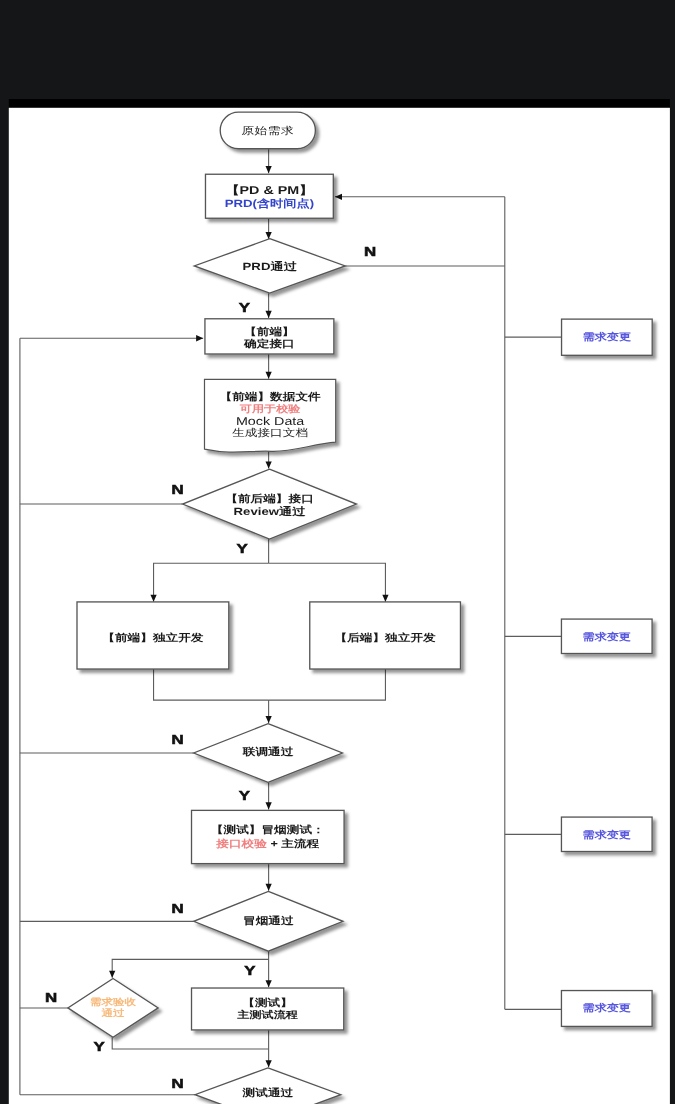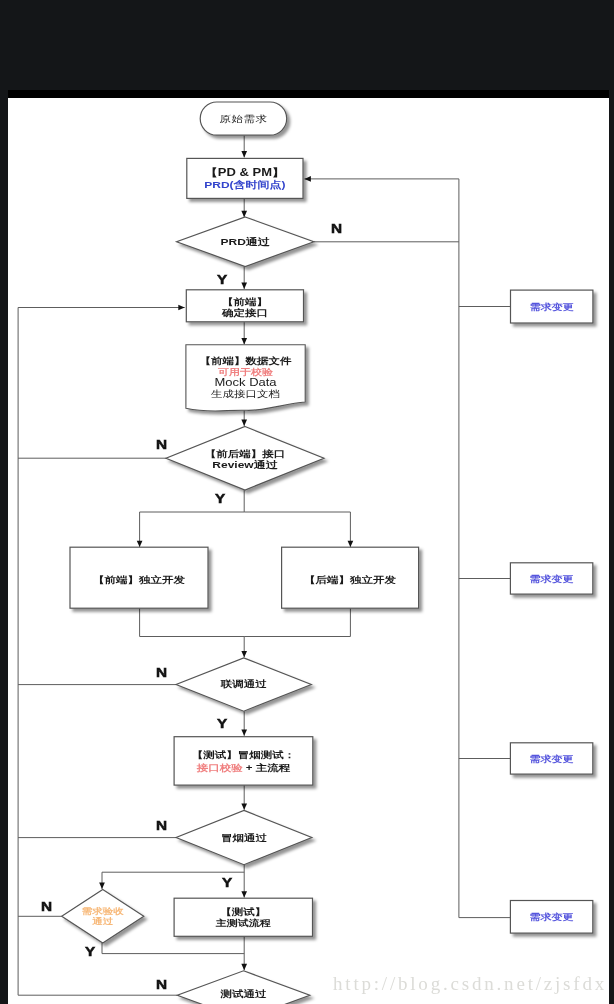--- a/index.html
+++ b/index.html
@@ -176,15 +176,14 @@
         <div class="edgelabel" style="left: 148px; top: 346.5px;">N</div>
         <div class="edgelabel" style="left: 206.9px; top: 400.6px;">Y</div>
         <div class="edgelabel" style="left: 148.1px; top: 575.3px;">N</div>
         <div class="edgelabel" style="left: 208.5px; top: 626.1px;">Y</div>
         <div class="edgelabel" style="left: 148.4px; top: 727.5px;">N</div>
         <div class="edgelabel" style="left: 213.5px; top: 785px;">Y</div>
         <div class="edgelabel" style="left: 32.6px; top: 808.7px;">N</div>
         <div class="edgelabel" style="left: 77px; top: 854.4px;">Y</div>
         <div class="edgelabel" style="left: 148.4px; top: 886.7px;">N</div>
       </div>
-    <div id="watermark">http://blog.csdn.net/zjsfdx</div>
   </div>
 </div>
 
 </body></html>

